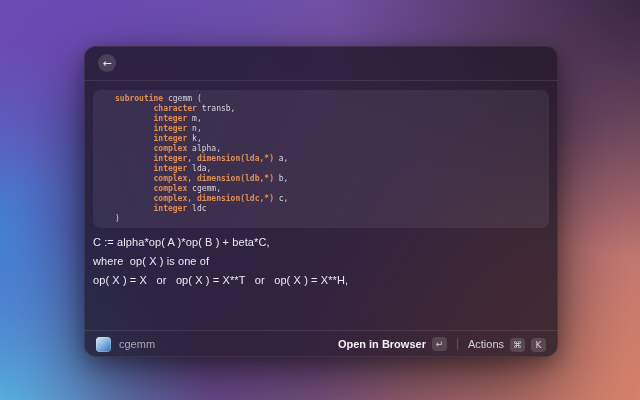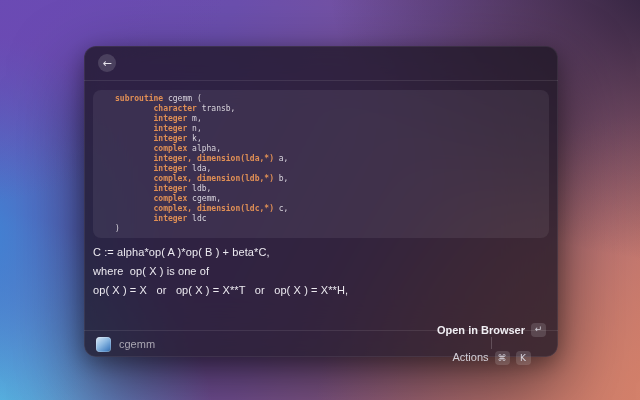--- a/index.html
+++ b/index.html
@@ -57,21 +57,21 @@
     height:27px;flex:0 0 27px;
     border-top:1px solid rgba(255,255,255,0.09);
     display:flex;align-items:center;padding:6px 12px;box-sizing:border-box;
   }
   .ext-icon{
     width:15px;height:15px;border-radius:4px;
     background:linear-gradient(140deg,#d9e9f7 0%,#8db9e2 45%,#4e87c6 80%,#39658f 100%);
     box-shadow:inset 0 0 0 0.5px rgba(255,255,255,0.4);
   }
   .ext-label{margin-left:8px;font-size:11px;color:#aaa7b2;}
-  .footer-right{margin-left:auto;display:flex;align-items:center;flex-direction:column;}
+  .footer-right{margin-left:auto;display:flex;align-items:center;}
   .action-btn{display:flex;align-items:center;background:none;border:none;padding:0;cursor:default;}
   .primary-label{font-size:11px;font-weight:700;color:#f1eff4;}
   .secondary-label{font-size:11px;font-weight:500;color:#d2cfd8;}
   .key{
     display:inline-flex;align-items:center;justify-content:center;
     min-width:15px;height:14px;padding:0 3px;margin-left:6px;
     border-radius:4px;background:rgba(255,255,255,0.14);
     font-family:"DejaVu Sans",sans-serif;
     font-size:9px;line-height:1;color:#d6d3dc;box-sizing:border-box;
   }
@@ -94,21 +94,20 @@
         <div>
             <div class="code-line"><span class="kw">subroutine</span><span class="pl"> cgemm (</span></div>
             <div class="code-line"><span class="pl">        </span><span class="kw">character</span><span class="pl"> transb,</span></div>
             <div class="code-line"><span class="pl">        </span><span class="kw">integer</span><span class="pl"> m,</span></div>
             <div class="code-line"><span class="pl">        </span><span class="kw">integer</span><span class="pl"> n,</span></div>
             <div class="code-line"><span class="pl">        </span><span class="kw">integer</span><span class="pl"> k,</span></div>
             <div class="code-line"><span class="pl">        </span><span class="kw">complex</span><span class="pl"> alpha,</span></div>
             <div class="code-line"><span class="pl">        </span><span class="kw">integer, dimension(lda,*)</span><span class="pl"> a,</span></div>
             <div class="code-line"><span class="pl">        </span><span class="kw">integer</span><span class="pl"> lda,</span></div>
             <div class="code-line"><span class="pl">        </span><span class="kw">complex, dimension(ldb,*)</span><span class="pl"> b,</span></div>
-            <div class="code-line"><span class="pl">        </span><span class="kw">integer</span><span class="pl"> ldb,</span></div>
             <div class="code-line"><span class="pl">        </span><span class="kw">complex</span><span class="pl"> cgemm,</span></div>
             <div class="code-line"><span class="pl">        </span><span class="kw">complex, dimension(ldc,*)</span><span class="pl"> c,</span></div>
             <div class="code-line"><span class="pl">        </span><span class="kw">integer</span><span class="pl"> ldc</span></div>
             <div class="code-line"><span class="pl">)</span></div>
           </div>
       </div>
       <div class="description">
           <div class="desc-line">C := alpha*op( A )*op( B ) + beta*C,</div>
           <div class="desc-line">where  op( X ) is one of</div>
           <div class="desc-line">op( X ) = X   or   op( X ) = X**T   or   op( X ) = X**H,</div>

